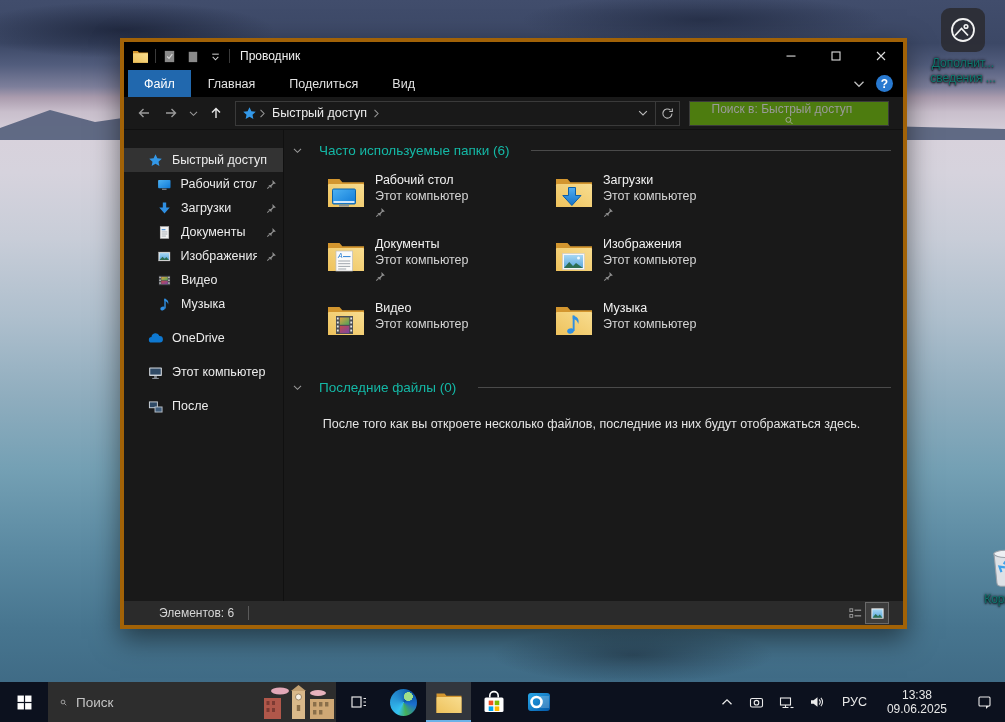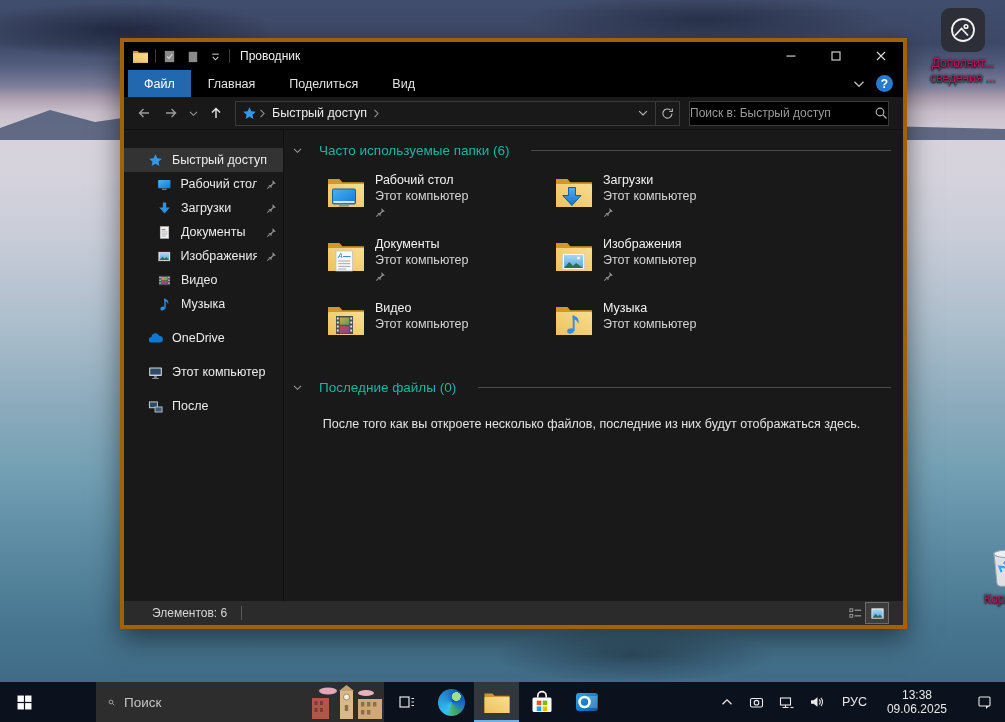--- a/index.html
+++ b/index.html
@@ -16,21 +16,21 @@
       linear-gradient(180deg,#414d6c 0%,#3c4866 6%,#525d7d 9%,#7d7f9b 12%,#ab9cae 13.5%,
         #c9bfcc 15.5%,#d8d2dc 19%,#d6d3dd 24%,#c8cdd8 33%,#aebfcd 44%,#8fadbe 55%,
         #74a0b4 65%,#5b8aa2 76%,#47758f 87%,#3a647f 100%);
   }
   svg { display:block; }
   .hiddefs { position:absolute; width:0; height:0; }
 
   
   .mountains { position:absolute; left:0; top:96px; width:100%; height:44px; pointer-events:none; }
   .dicon { position:absolute; width:86px; text-align:center; cursor:default; }
-  .dlabel { color:#be185d; font-size:12px; line-height:15px; text-shadow:0 1px 2px #000,0 0 3px #000; margin-top:4px; }
+  .dlabel { color:#0f766e; font-size:12px; line-height:15px; text-shadow:0 1px 2px #000,0 0 3px #000; margin-top:4px; }
   .dicon.info { left:920px; top:8px; }
   .info-badge { width:44px; height:44px; margin:0 auto; border-radius:9px; background:rgba(43,45,52,.92);
     display:flex; align-items:center; justify-content:center; }
   .dicon.bin { left:964px; top:544px; }
 
   
   .win { position:absolute; left:120px; top:38px; width:787px; height:591px;
     background:#191919; border:4px solid #a16207; box-shadow:0 10px 26px rgba(0,0,0,.5);
     display:flex; flex-direction:column; color:#e8e8e8; }
   .titlebar { height:28px; background:#000; display:flex; align-items:center; padding-left:8px; flex:0 0 auto; }
@@ -53,21 +53,21 @@
   .navbtn { width:24px; height:24px; display:flex; align-items:center; justify-content:center; color:#9a9a9a; }
   .navbtn.up { color:#e6e6e6; }
   .navbtn.small { width:15px; }
   .addr { flex:1 1 auto; height:25px; margin:0 6px 0 4px; border:1px solid #3a3a3a; background:#191919;
     display:flex; align-items:center; padding-left:6px; }
   .addr .crumb { font-size:12.5px; color:#ededed; margin:0 4px; white-space:nowrap; }
   .addr .chev { color:#9a9a9a; }
   .addr .spacer { flex:1; }
   .addr-btn { width:24px; height:23px; display:flex; align-items:center; justify-content:center; color:#b9b9b9; }
   .addr-btn.rfr { border-left:1px solid #3a3a3a; }
-  .srch { width:200px; height:25px; border:1px solid #3a3a3a; background:#000000; display:flex; align-items:center; padding:0 0; }
+  .srch { width:200px; height:25px; border:1px solid #3a3a3a; background:#4d7c0f; display:flex; align-items:center; padding:0 0;flex-direction:column; }
   .srch input { flex:1; background:transparent; border:none; outline:none; color:#cfcfcf; font-size:12px;
     font-family:"Liberation Sans",sans-serif; }
   .srch input::placeholder { color:#9a9a9a; }
   .srch .mag { color:#b5b5b5; }
 
   .wbody { flex:1 1 auto; display:flex; min-height:0; }
   .sidebar { width:160px; flex:0 0 auto; padding-top:18px; border-right:1px solid #101010; }
   .srow { height:24px; display:flex; align-items:center; gap:9px; font-size:12.5px; color:#ececec; padding-right:6px; }
   .srow .lbl { white-space:nowrap; overflow:hidden; }
   .srow .pin { margin-left:auto; flex:0 0 auto; }
@@ -82,31 +82,31 @@
   .sechead .chev { color:#9a9a9a; }
   .tiles { margin:14px 0 0 34px; display:grid; grid-template-columns:228px 228px; grid-auto-rows:64px; }
   .tile { display:flex; gap:9px; align-items:flex-start; }
   .fic { width:40px; height:36px; flex:0 0 auto; margin-top:2px; }
   .tname { font-size:12.5px; color:#f2f2f2; line-height:16px; }
   .tloc  { font-size:12.5px; color:#d4d4d4; line-height:16px; }
   .tpin  { margin-top:3px; }
   .emptymsg { margin-top:22px; text-align:center; font-size:12.5px; color:#e4e4e4; }
 
   .status { height:24px; flex:0 0 auto; background:#2b2b2b; display:flex; align-items:center;
-    padding:0 15px 0 28px; font-size:12px; color:#d6d6d6; }
+    padding:0 15px 0 35px; font-size:12px; color:#d6d6d6; }
   .status .vdiv { width:1px; height:14px; background:#5a5a5a; margin-left:14px; }
   .status .grow { flex:1; }
   .viewbtn { width:22px; height:20px; display:flex; align-items:center; justify-content:center; color:#9a9a9a; }
   .viewbtn.sel { background:#3d3d3d; outline:1px solid #6a6a6a; }
 
   
   .taskbar { position:absolute; left:0; bottom:0; width:100%; height:40px; background:#0c111e;
     display:flex; align-items:stretch; color:#e8e8e8; }
   .tbtn { width:48px; display:flex; align-items:center; justify-content:center; }
-  .tsearch { width:288px; background:#2d2d2d; display:flex; align-items:center; padding-left:12px; gap:9px; position:relative;margin-left:48px; }
+  .tsearch { width:288px; background:#2d2d2d; display:flex; align-items:center; padding-left:12px; gap:9px; position:relative; }
   .tsearch input { flex:1; background:transparent; border:none; outline:none; color:#cfcfcf; font-size:13.5px;
     font-family:"Liberation Sans",sans-serif; }
   .tsearch input::placeholder { color:#c4c4c4; }
   .tsearch .hl { width:74px; height:40px; flex:0 0 auto; }
   .appbtn { width:45px; display:flex; align-items:center; justify-content:center; position:relative; }
   .appbtn.active { background:#32363d; }
   .appbtn.active::after { content:""; position:absolute; left:0; bottom:0; width:100%; height:2px; background:#6cb2e8; }
   .edge-ball { width:27px; height:27px; border-radius:50%;
     background:radial-gradient(circle at 68% 28%, #9fe08a 0 16%, transparent 17%),
       conic-gradient(from 210deg,#35c1f1,#2389cf 30%,#0a53a0 55%,#1b6fd0 70%,#45b058 88%,#35c1f1);

